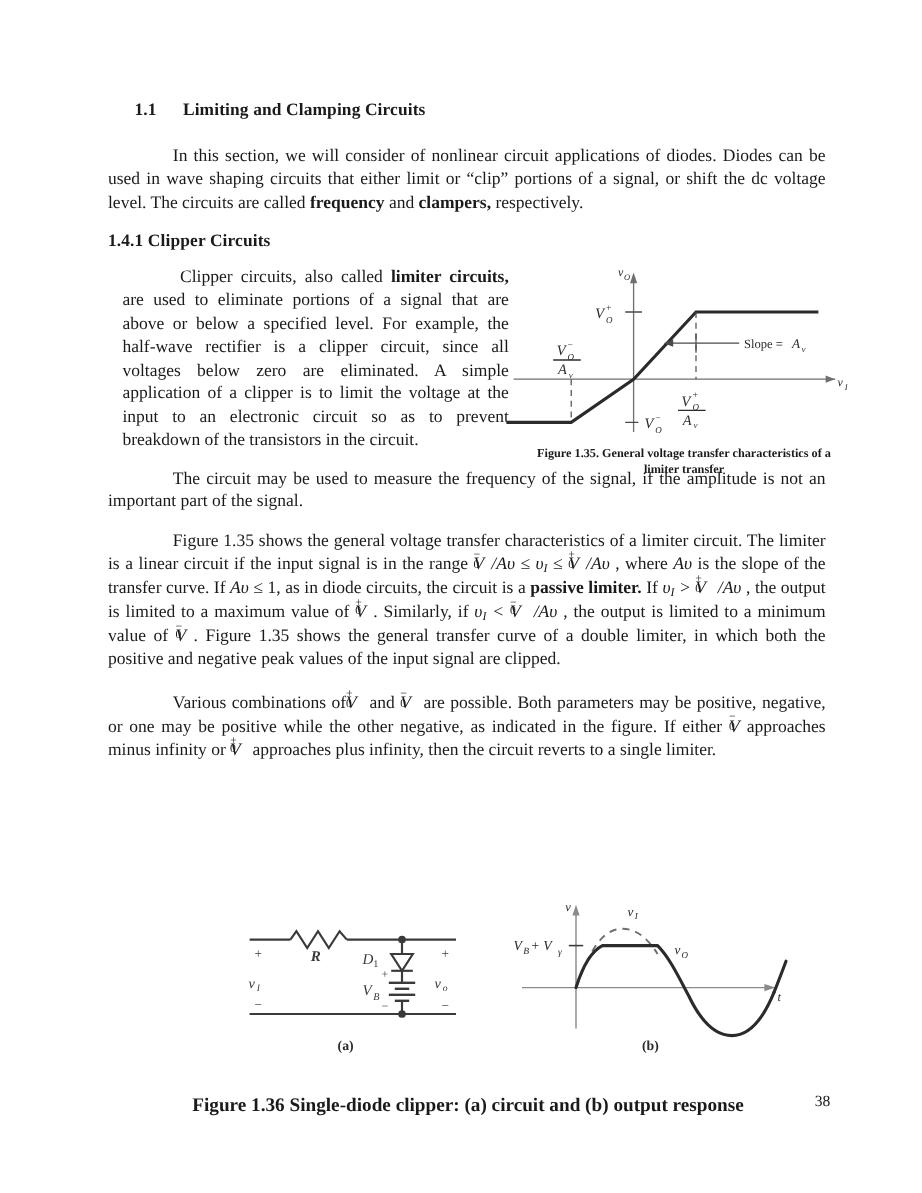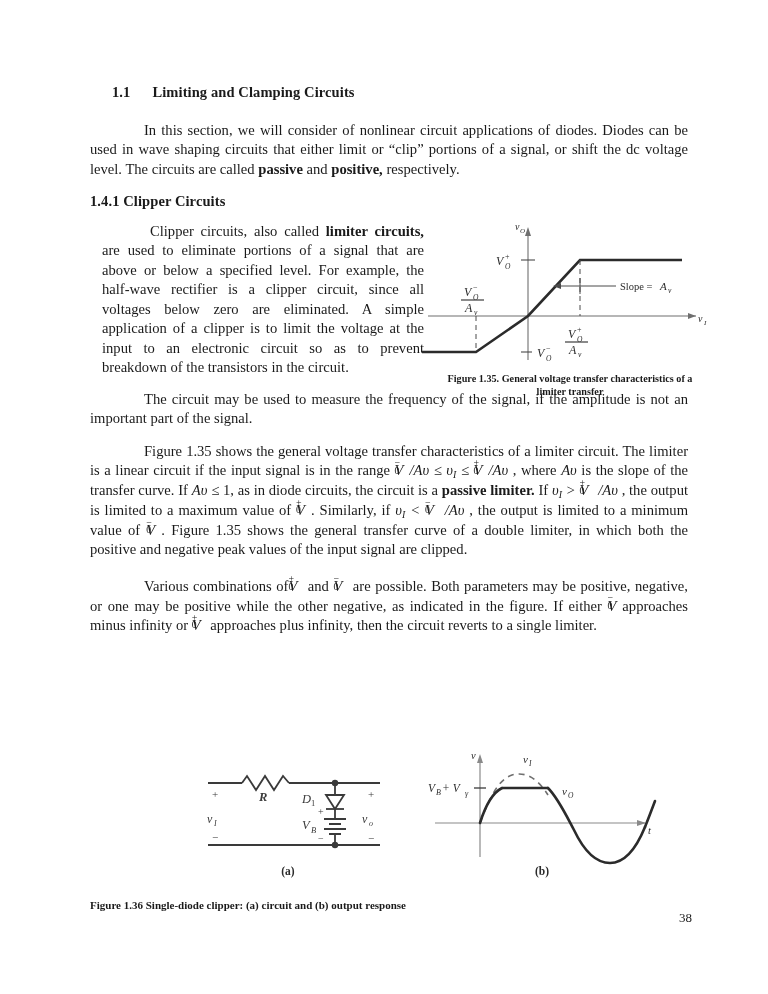--- a/index.html
+++ b/index.html
@@ -94,24 +94,25 @@
   }
 
   
   .fig136 {
     position: absolute;
     left: 90px;
     top: 735px;
     width: 600px;
   }
   .fig136-caption {
-    font-size: 11px;
+    font-size: 16px;
     font-weight: bold;
+    text-align: center;
     font-family: "Liberation Serif", serif;
-    margin-top: 5px;
+    margin-top: 18px;
   }
 
   .page-number {
     position: absolute;
     left: 0;
     top: 910px;
     width: 692px;
     text-align: right;
     font-size: 13px;
   }
@@ -121,21 +122,21 @@
 </head>
 <body>
 
 <div class="page">
  <div class="content">
 
   <h1 class="sec-heading">
     <span class="num">1.1</span><span>Limiting and Clamping Circuits</span>
   </h1>
 
-  <p class="body"><span class="indent"></span><span>In this section, we will consider of nonlinear circuit applications of diodes. Diodes can be used in wave shaping circuits that either limit or “clip” portions of a signal, or shift the dc voltage level. The circuits are called </span><b>passive</b><span> and </span><b>positive,</b><span> respectively.</span></p>
+  <p class="body"><span class="indent"></span><span>In this section, we will consider of nonlinear circuit applications of diodes. Diodes can be used in wave shaping circuits that either limit or “clip” portions of a signal, or shift the dc voltage level. The circuits are called </span><b>frequency</b><span> and </span><b>clampers,</b><span> respectively.</span></p>
 
   <h2 class="sub-heading">1.4.1 Clipper Circuits</h2>
 
   <div class="clipper-row">
 
     <p class="clipper-text"><span class="indent"></span><span>Clipper circuits, also called </span><b>limiter circuits,</b><span> are used to eliminate portions of a signal that are above or below a specified level. For example, the half-wave rectifier is a clipper circuit, since all voltages below zero are eliminated. A simple application of a clipper is to limit the voltage at the input to an electronic circuit so as to prevent breakdown of the transistors in the circuit.</span></p>
 
     <div class="fig135">
       <svg width="296" height="152" viewBox="0 0 296 152">
 

